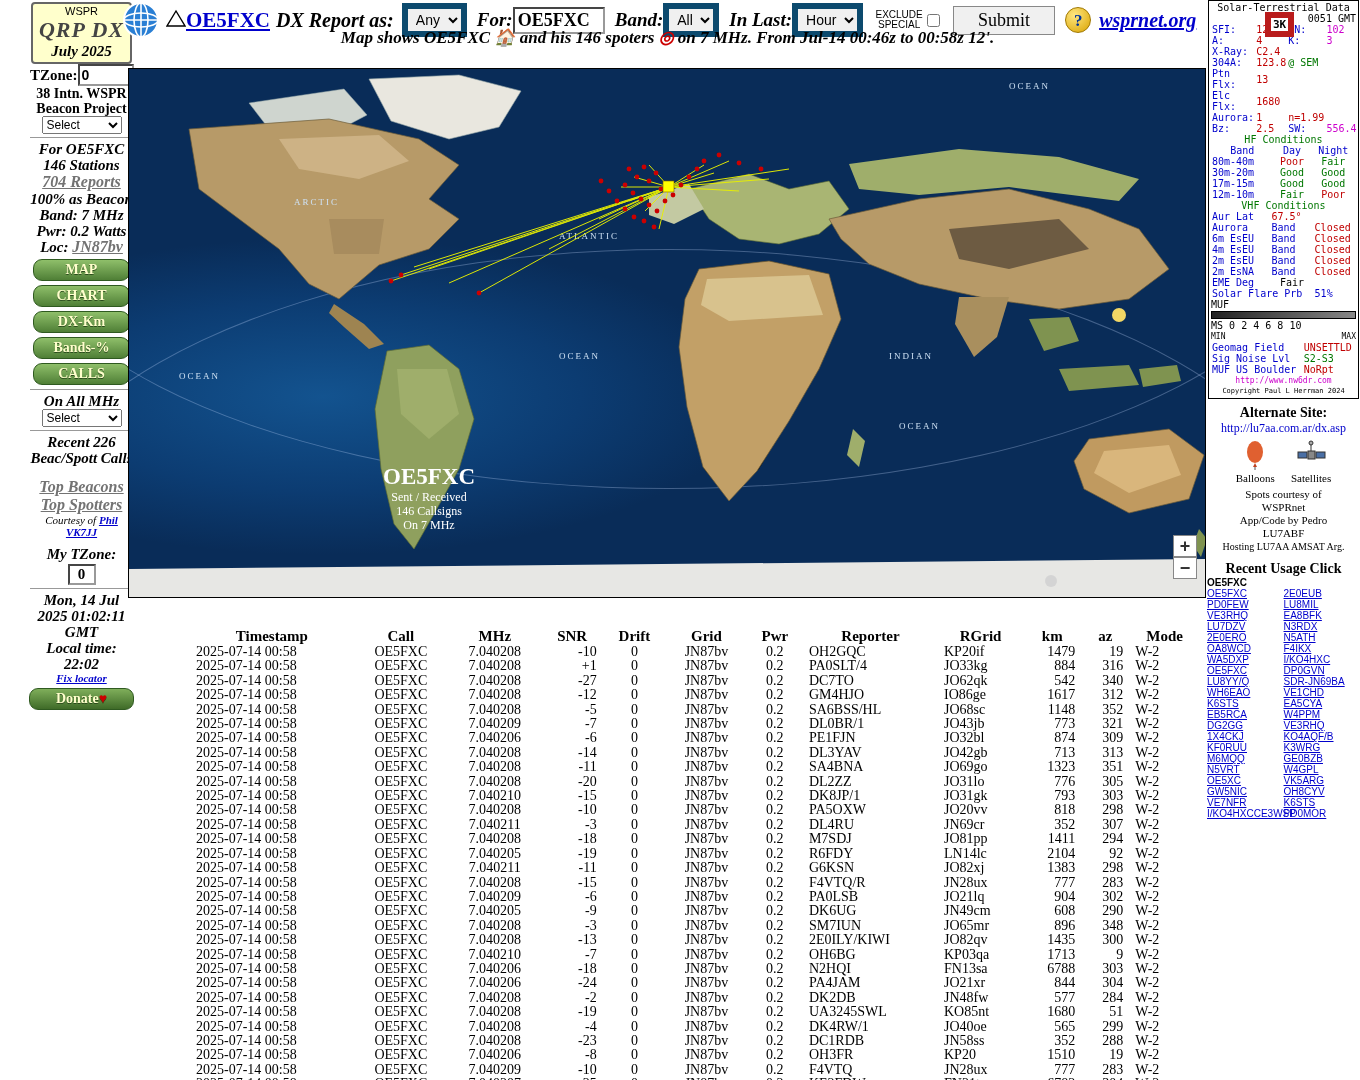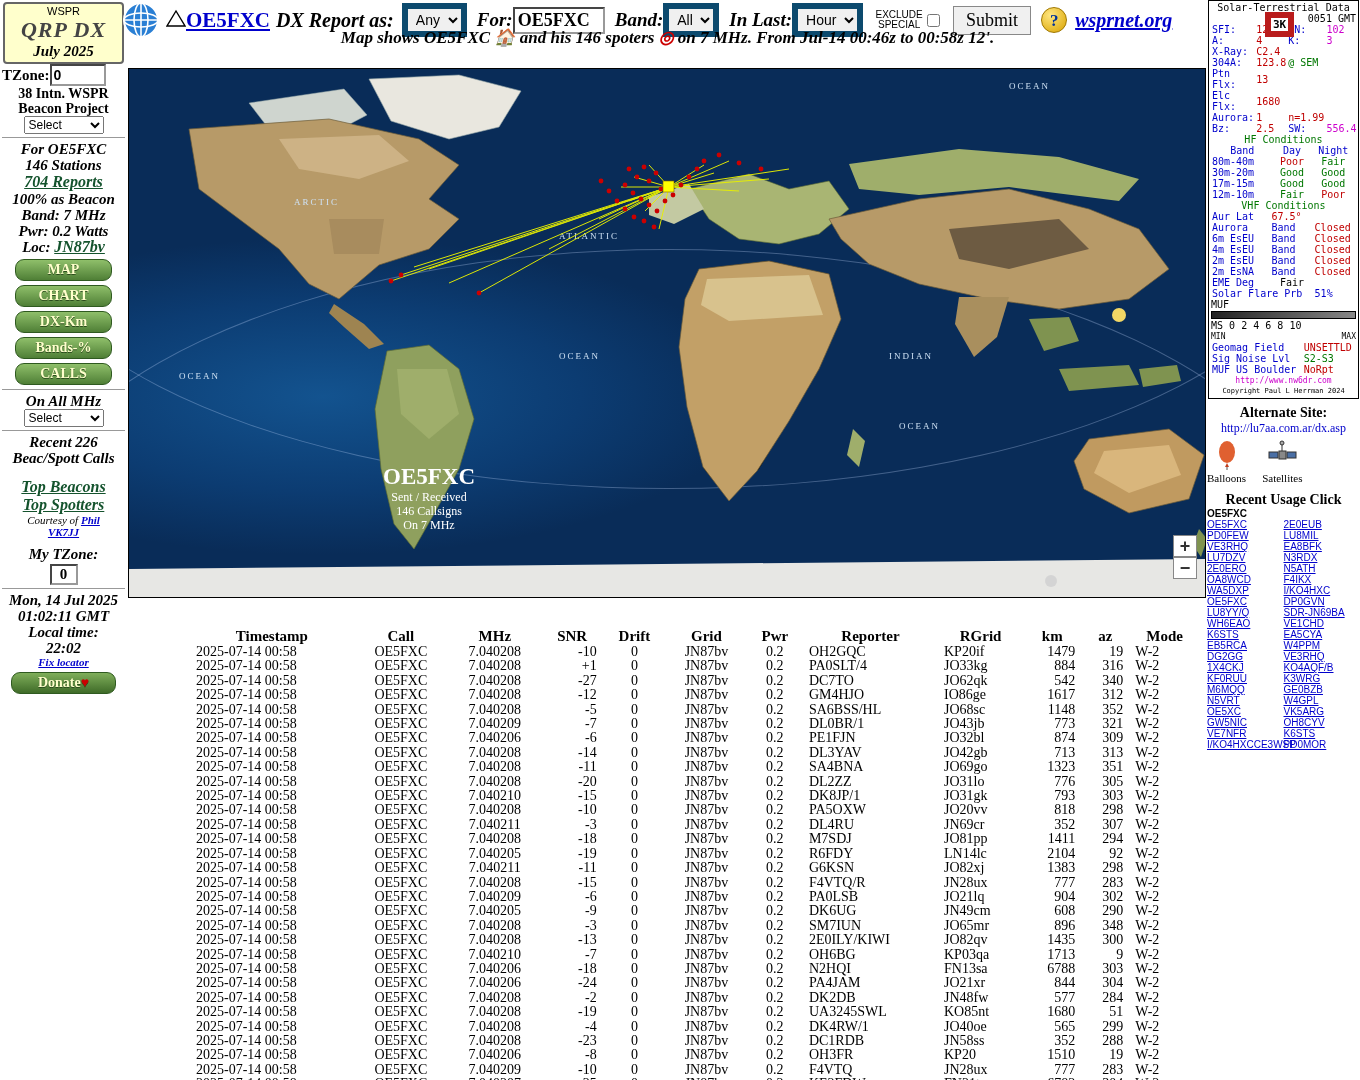--- a/index.html
+++ b/index.html
@@ -40,51 +40,51 @@
     font-size:18px; font-weight:bold; width:92px; padding:1px 3px;
     border:2px inset #999; text-align:left;
   }
   #exclude-special {
     font-size:10px; line-height:10px; width:52px; text-align:center;
     font-family:"Liberation Sans", sans-serif; margin-left:10px;
   }
   #exclude-cb { margin-left:2px; }
   #submit-btn {
     font-family:"Liberation Serif", serif;
-    font-size:18px; margin-left:10px; padding:3px 12px;
+    font-size:18px; margin-left:10px; padding:3px 24px;
     border:1px solid #888; background:#f0f0f0;
   }
   #help-icon {
     margin-left:10px; width:26px; height:26px; border-radius:50%;
     background:radial-gradient(circle at 35% 30%, #ffe680, #d9a300);
     border:1px solid #a07800; color:#003399; font-weight:bold;
     font-size:17px; text-align:center; line-height:25px;
     font-family:"Liberation Serif", serif;
   }
   #wsprnet-link {
     margin-left:8px; font-size:20px; font-weight:bold; font-style:italic;
     color:#0000cc; text-decoration:underline;
   }
   
   #sidebar {
-    position:absolute; left:0; top:0; width:127px; height:1080px;
-    text-align:center; font-family:"Liberation Serif", serif;
+    position:absolute; left:8px; top:0; width:127px; height:1080px;
+    text-align:center; font-family:"Liberation Serif", serif;padding-left:20px;
   }
   #qrp-logo {
     margin:2px 3px 0 3px; border:2px solid #666; background:#ffffcc;
     border-radius:4px; padding:1px 0 2px 0;
   }
   #qrp-logo .l1 { font-size:11px; font-family:"Liberation Sans", sans-serif; }
   #qrp-logo .l2 { font-size:22px; font-weight:bold; font-style:italic; color:#444; letter-spacing:1px;}
   #qrp-logo .l3 { font-size:15px; font-weight:bold; font-style:italic; }
   .tz-row { font-size:15px; font-weight:bold; text-align:left; padding-left:2px; }
   .tz-row input { width:56px; font-size:14px; font-weight:bold; border:2px inset #999; }
   .side-title { font-size:14px; font-weight:bold; line-height:15px; }
   .side-line { font-size:15px; font-weight:bold; font-style:italic; line-height:16px; }
-  .blue-line { color:#14532d; font-size:16px; font-weight:bold; font-style:italic; text-decoration:underline;}
+  .blue-line { color:#737373; font-size:16px; font-weight:bold; font-style:italic; text-decoration:underline;}
   .hr-thin { border:0; border-top:1px solid #999; margin:3px 2px; }
   .pill {
     display:block; width:97px; margin:4px auto; padding:2px 0;
     background:linear-gradient(#8fbf6a,#4f7f36);
     border:1px solid #2f5a20; border-radius:9px;
     color:#ffffcc; font-weight:bold; font-size:14px;
     font-family:"Liberation Serif", serif;
     text-shadow:0 1px 0 #2b4b1c;
   }
   .pill.donate { background:linear-gradient(#7fae5a,#3f6b28); width:105px; }
@@ -150,21 +150,21 @@
   .ctr { text-align:center; }
   #k3-box {
     position:absolute; left:58px; top:12px; border:6px solid #b91c1c;
     padding:0 2px; font-weight:bold; font-size:11px; color:#000;
     font-family:"DejaVu Sans Mono", monospace; background:#fff;
   }
   #muf-bar { height:8px; background:linear-gradient(90deg,#222,#888); border:1px solid #000; margin:1px 0;}
   #alt-site { text-align:center; margin-top:6px; }
   #alt-site .h { font-size:14px; font-weight:bold; font-family:"Liberation Serif", serif;}
   #alt-site a { color:#0000cc; font-size:12px; font-family:"Liberation Serif", serif;}
-  .icon-row { display:flex; justify-content:flex-start; margin-top:4px;gap:16px; }
+  .icon-row { display:flex; justify-content:center; margin-top:4px;gap:16px; }
   .icon-cap { font-size:11px; font-family:"Liberation Serif", serif; }
   #credits { text-align:center; font-family:"Liberation Serif", serif; font-size:11px; line-height:13px; margin-top:4px;}
   #recent-usage { text-align:center; font-family:"Liberation Serif", serif; font-size:14px; font-weight:bold; margin-top:8px;}
   #call-grid { display:flex; flex-wrap:wrap; font-family:"Liberation Sans", sans-serif; font-size:10px; }
   #call-grid a { width:50%; color:#0000cc; text-decoration:underline; }
   #first-call { font-family:"Liberation Sans", sans-serif; font-size:10px; color:#000; font-weight:bold;}
   
   #spot-table {
     position:absolute; left:190px; top:628px; width:1010px;
     border-collapse:collapse;
@@ -611,20 +611,27 @@
         <rect x="12" y="11" width="7" height="8" fill="#888" stroke="#333"></rect>
         <rect x="2" y="12" width="9" height="6" fill="#4a6fa5" stroke="#333"></rect>
         <rect x="20" y="12" width="9" height="6" fill="#4a6fa5" stroke="#333"></rect>
         <line x1="15" y1="11" x2="15" y2="3" stroke="#333"></line>
         <circle cx="15" cy="3" r="2" fill="#aaa" stroke="#333"></circle>
       </svg>
       <div class="icon-cap">Satellites</div>
     </div>
   </div>
 
+  <div id="credits">
+    <div>Spots courtesy of</div>
+    <div>WSPRnet</div>
+    <div>App/Code by Pedro</div>
+    <div>LU7ABF</div>
+    <div style="font-size:10px">Hosting LU7AA AMSAT Arg.</div>
+  </div>
 
   <div id="recent-usage">Recent Usage Click</div>
   <div id="first-call">OE5FXC</div>
   <div id="call-grid">
     <a>OE5FXC</a>
       <a>2E0EUB</a>
     <a>PD0FEW</a>
       <a>LU8MIL</a>
     <a>VE3RHQ</a>
       <a>EA8BFK</a>

